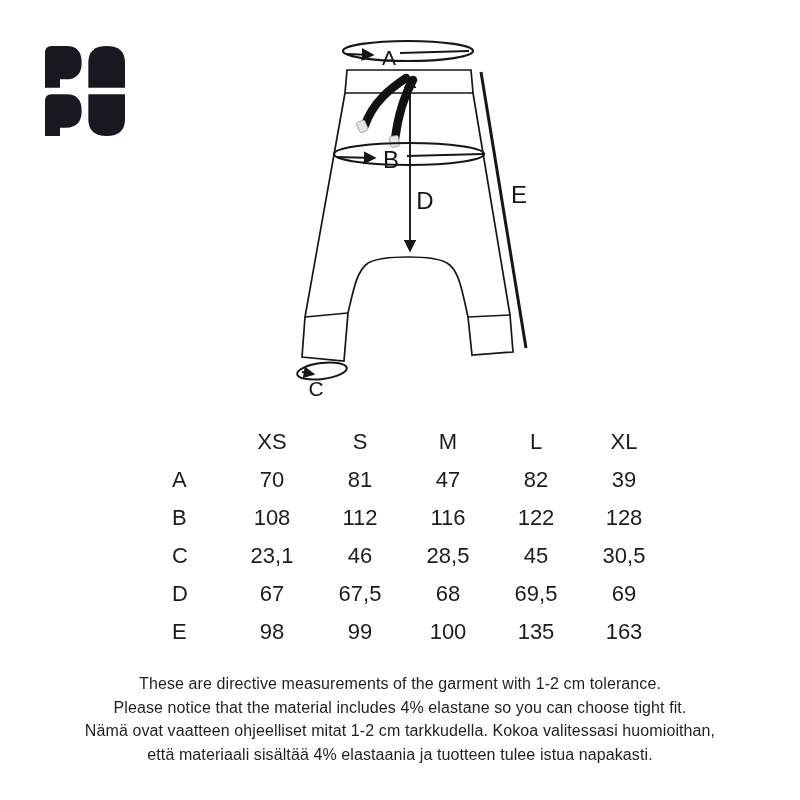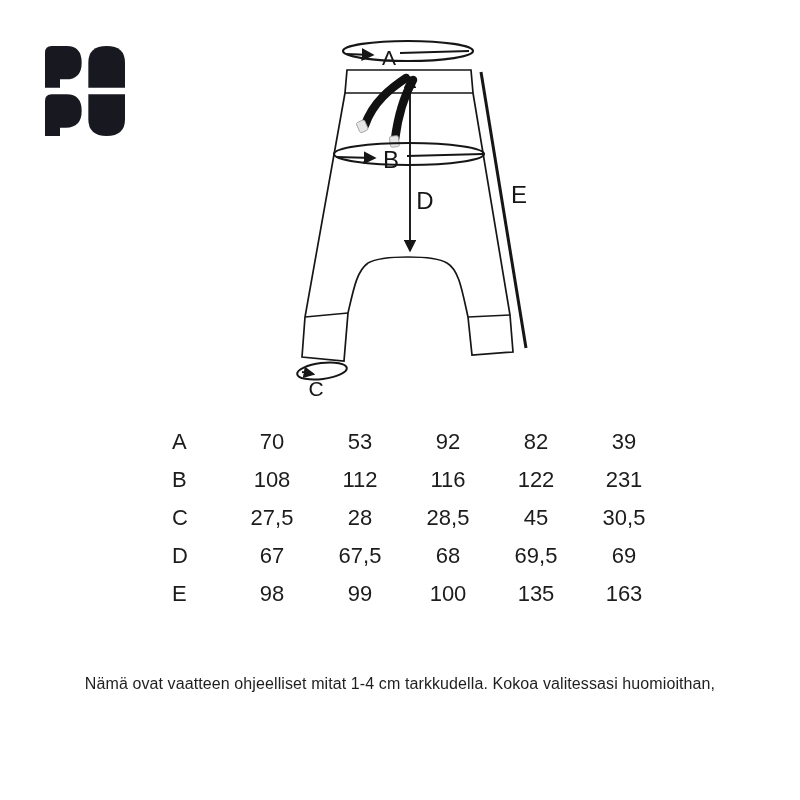--- a/index.html
+++ b/index.html
@@ -97,39 +97,47 @@
     <text class="dim-label-sm" x="389" y="65" text-anchor="middle">A</text>
     <text class="dim-label" x="391" y="168" text-anchor="middle">B</text>
     <text class="dim-label-sm" x="316" y="396" text-anchor="middle">C</text>
     <text class="dim-label" x="425" y="209" text-anchor="middle">D</text>
     <text class="dim-label" x="519" y="203" text-anchor="middle">E</text>
   </svg>
 
   <table class="size-table">
     <tbody>
       <tr>
+        <td class="rowlabel"></td>
+        <td class="val head">XS</td>
+        <td class="val head">S</td>
+        <td class="val head">M</td>
+        <td class="val head">L</td>
+        <td class="val head">XL</td>
+      </tr>
+      <tr>
         <td class="rowlabel">A</td>
         <td class="val">70</td>
-        <td class="val">53</td>
-        <td class="val">92</td>
+        <td class="val">81</td>
+        <td class="val">47</td>
         <td class="val">82</td>
         <td class="val">39</td>
       </tr>
       <tr>
         <td class="rowlabel">B</td>
         <td class="val">108</td>
         <td class="val">112</td>
         <td class="val">116</td>
         <td class="val">122</td>
-        <td class="val">231</td>
+        <td class="val">128</td>
       </tr>
       <tr>
         <td class="rowlabel">C</td>
-        <td class="val">27,5</td>
-        <td class="val">28</td>
+        <td class="val">23,1</td>
+        <td class="val">46</td>
         <td class="val">28,5</td>
         <td class="val">45</td>
         <td class="val">30,5</td>
       </tr>
       <tr>
         <td class="rowlabel">D</td>
         <td class="val">67</td>
         <td class="val">67,5</td>
         <td class="val">68</td>
         <td class="val">69,5</td>
@@ -140,16 +148,19 @@
         <td class="val">98</td>
         <td class="val">99</td>
         <td class="val">100</td>
         <td class="val">135</td>
         <td class="val">163</td>
       </tr>
     </tbody>
   </table>
 
   <div class="footer">
-    <div>Nämä ovat vaatteen ohjeelliset mitat 1-4 cm tarkkudella. Kokoa valitessasi huomioithan,</div>
+    <div>These are directive measurements of the garment with 1-2 cm tolerance.</div>
+    <div>Please notice that the material includes 4% elastane so you can choose tight fit.</div>
+    <div>Nämä ovat vaatteen ohjeelliset mitat 1-2 cm tarkkudella. Kokoa valitessasi huomioithan,</div>
+    <div>että materiaali sisältää 4% elastaania ja tuotteen tulee istua napakasti.</div>
   </div>
 
 </div>
 
 </body></html>

